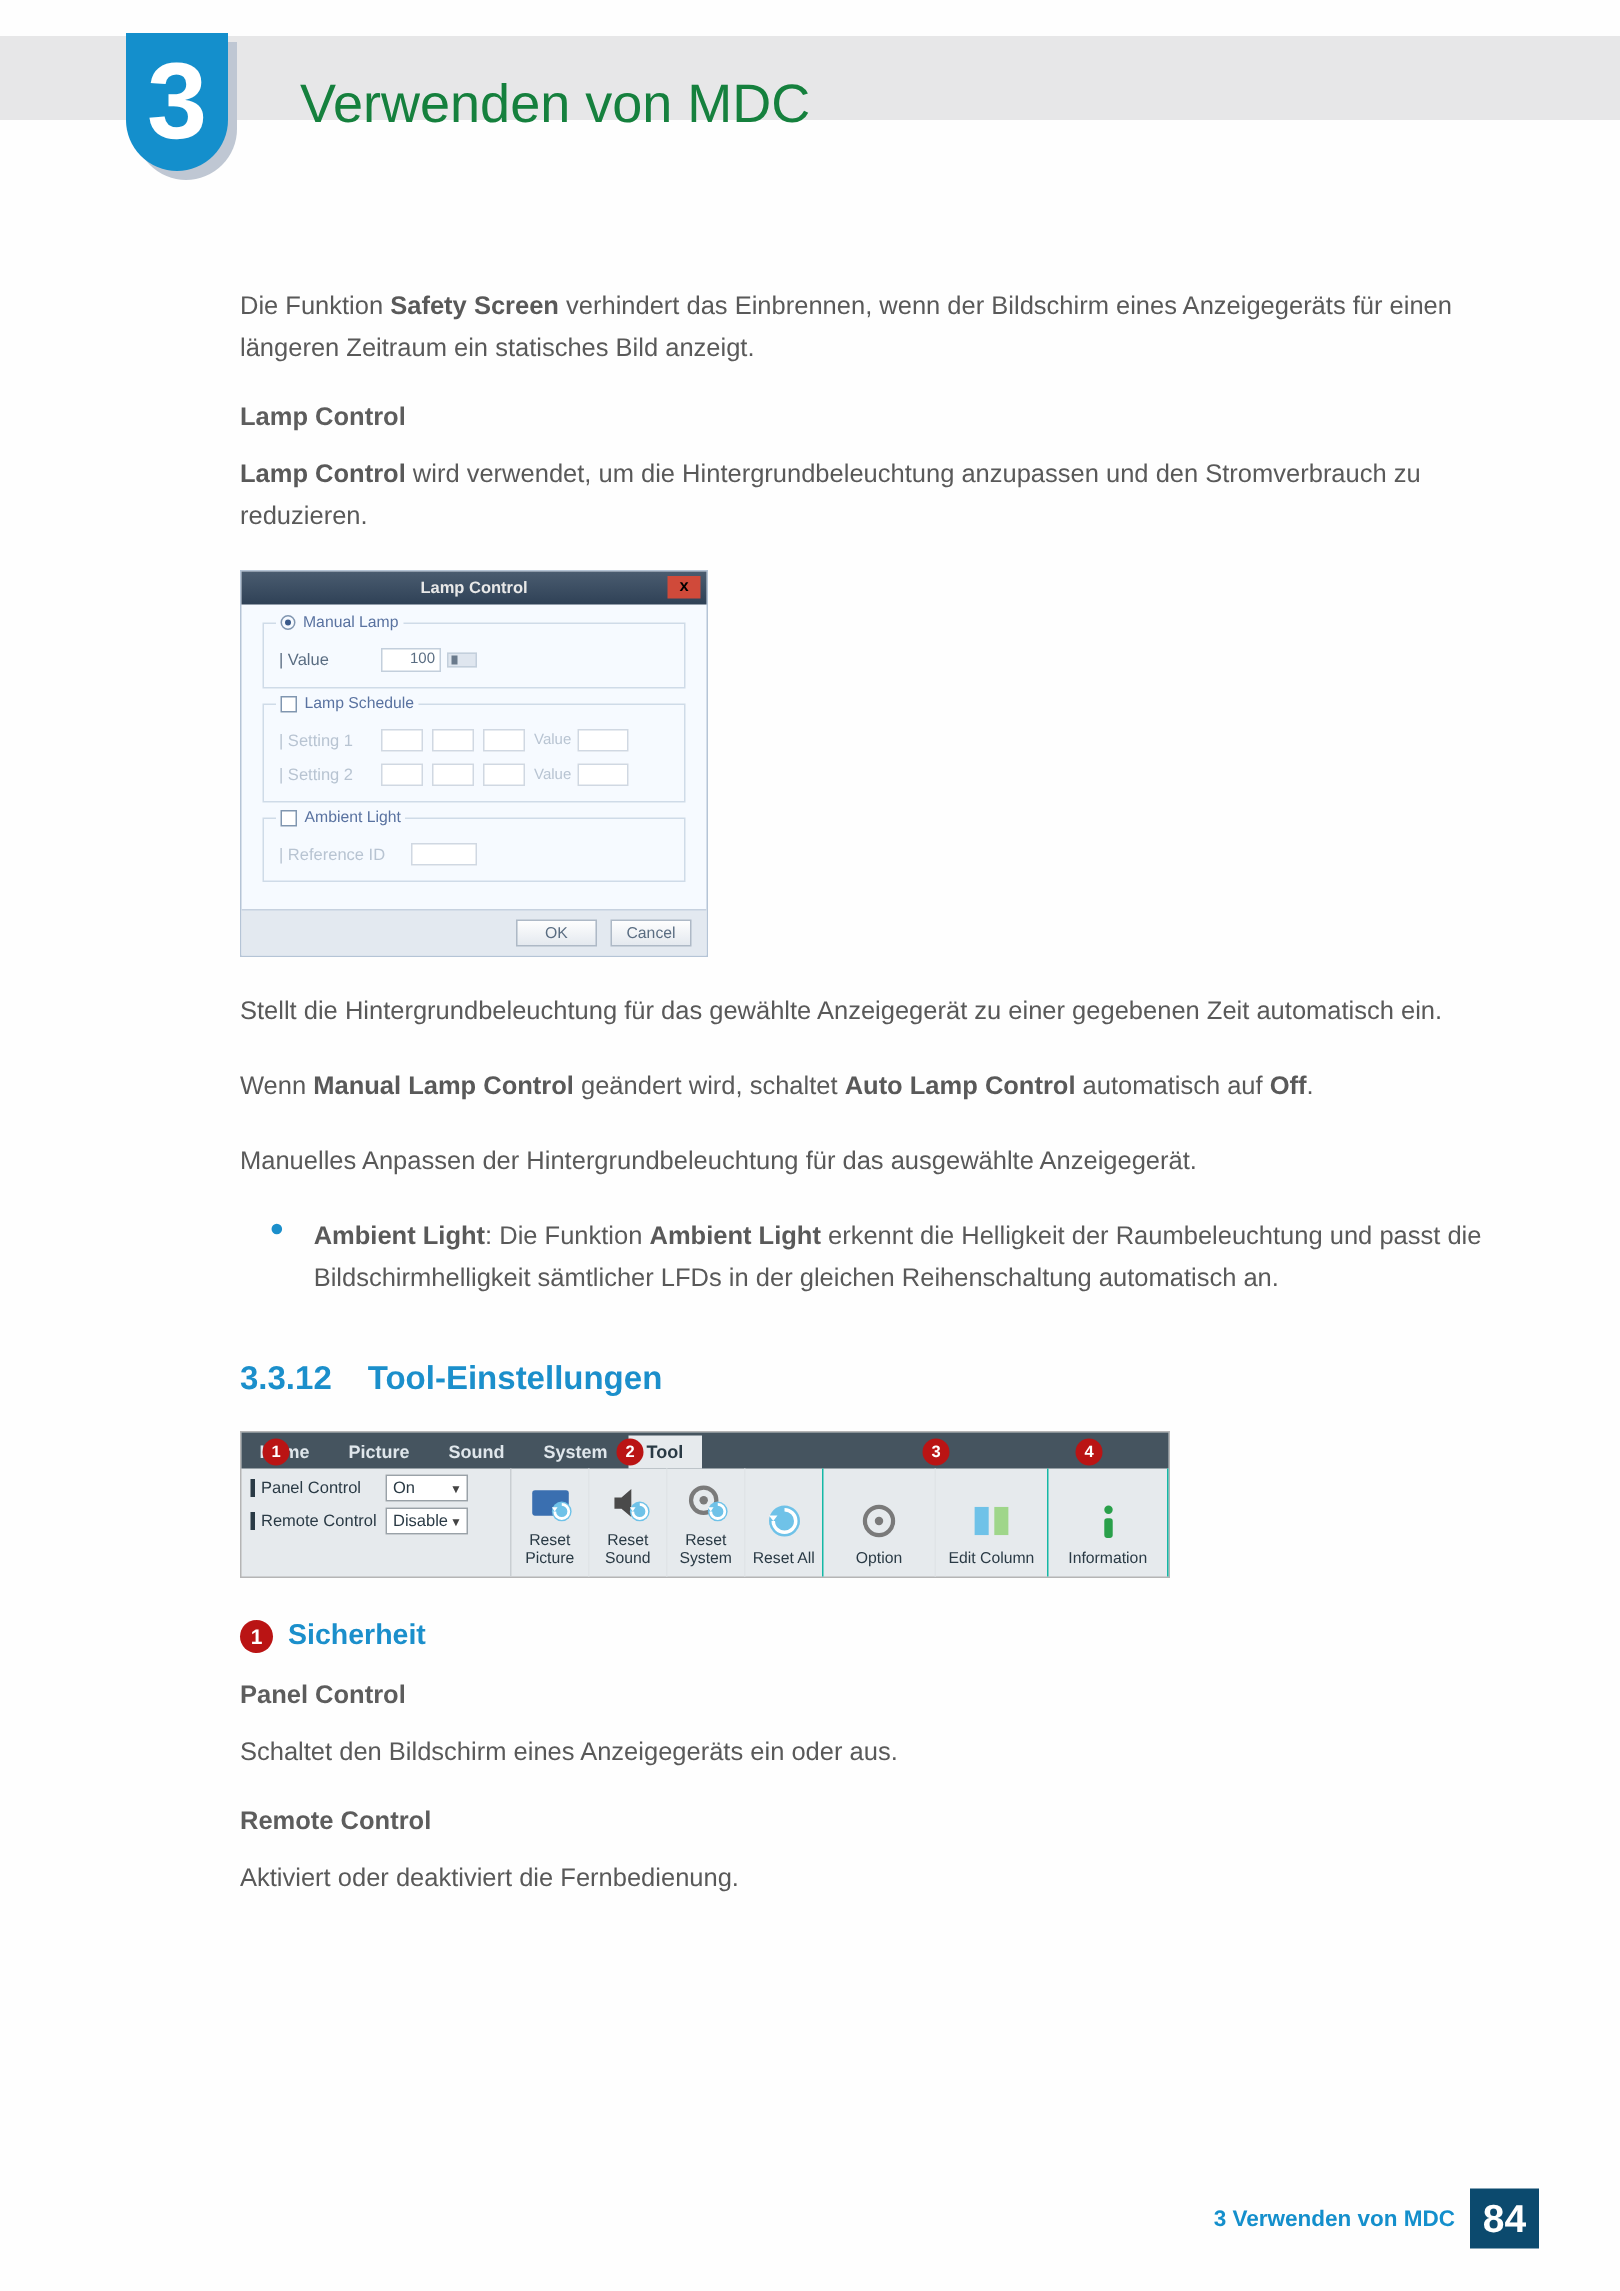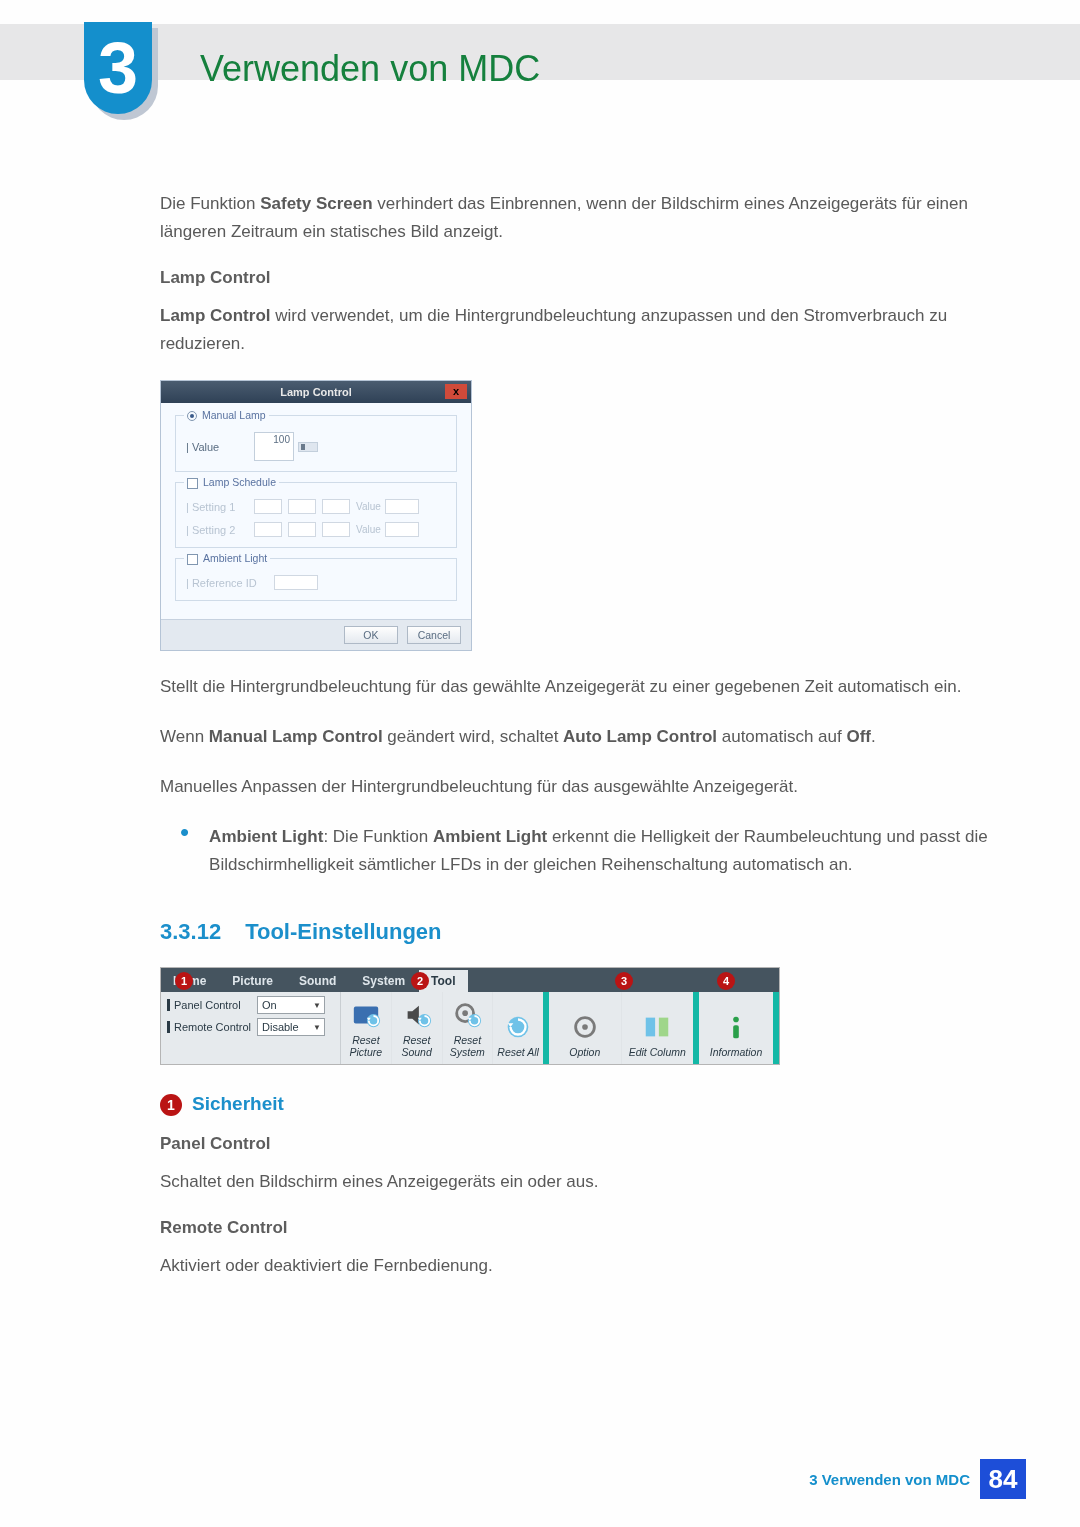--- a/index.html
+++ b/index.html
@@ -29,51 +29,51 @@
   .dlg-title .x { position:absolute; right:4px; top:3px; width:22px; height:15px; background:#d04a3a; color:#000; font-weight:700; font-size:11px; text-align:center; line-height:15px;}
   .dlg-body { padding:12px 14px 8px 14px; }
   .fset { border:1px solid #cfdbe8; padding:8px 10px 10px 10px; margin-bottom:10px; position:relative;}
   .fset-legend { position:absolute; top:-7px; left:8px; background:#f6faff; padding:0 3px; font-size:10.5px; color:#5972a0;}
   .radio { display:inline-block; width:10px; height:10px; border:1px solid #8096b0; border-radius:50%; margin-right:5px; vertical-align:middle;}
   .radio.on::after { content:""; display:block; width:4px; height:4px; background:#3a5a8a; border-radius:50%; margin:2px;}
   .chk { display:inline-block; width:11px; height:11px; border:1px solid #8096b0; margin-right:5px; vertical-align:middle; background:#fff;}
   .row { display:flex; align-items:center; margin-top:8px;}
   .row .lbl { width:68px; color:#5a6d82;}
   .row.dim .lbl, .row.dim input, .row.dim .spin, .row.dim .slbl { color:#b8c4d2;}
-  .valbox { width:40px; height:29px; border:1px solid #c3cfdc; background:#fff; text-align:right; padding-right:3px; font-size:10px; line-height:14px;}
+  .valbox { width:40px; height:16px; border:1px solid #c3cfdc; background:#fff; text-align:right; padding-right:3px; font-size:10px; line-height:14px;}
   .slider { width:20px; height:10px; background:#dfe6ef; border:1px solid #c3cfdc; margin-left:4px; position:relative;}
   .slider::after{content:""; position:absolute; left:2px; top:1px; width:4px; height:6px; background:#6a7a8c;}
   .spin { width:28px; height:15px; border:1px solid #d0d8e2; background:#fff; margin-right:6px; display:inline-block;}
   .slbl { font-size:10px; margin-right:4px; color:#9eaecb;}
   .dsel { width:44px; height:15px; border:1px solid #d0d8e2; background:#fff; display:inline-block;}
   .dlg-footer { background:#e3e9f0; border-top:1px solid #c6d1df; padding:6px 10px; text-align:right;}
   .dlg-btn { display:inline-block; min-width:54px; height:18px; line-height:16px; border:1px solid #aeb9c6; background:linear-gradient(#fefefe,#e4e9ef); font-size:10.5px; text-align:center; margin-left:6px;}
 
   
   .tbwrap { width:620px; border:1px solid #b5b5b5; margin: 10px 0 24px 0; background:#e6eaed; }
   .tbtabs { display:flex; background:#45545f; height:24px; align-items:flex-end;}
   .tbtab { flex:0 0 auto; padding:4px 12px; font-size:12px; font-weight:700; color:#dfe6eb; margin-right:2px;}
   .tbtab.active { background:#e6eaed; color:#2a3a45;}
   .tbrow { display:flex; height:72px;}
   .tb-sec1 { width:180px; border-right:1px solid #c9ced2; padding:4px 6px;}
   .tb-sec1 .srow { display:flex; align-items:center; font-size:11px; color:#2a3a45; margin-bottom:4px;}
   .tb-sec1 .srow .s-lbl { width:90px; border-left:3px solid #2a3a45; padding-left:4px;}
-  .tb-sec1 .dd { width:68px; height:18px; border:1px solid #9aa2a8; background:#fff; font-size:11px; padding-left:4px; display:flex; align-items:center; justify-content:space-between;}
+  .tb-sec1 .dd { width:55px; height:18px; border:1px solid #9aa2a8; background:#fff; font-size:11px; padding-left:4px; display:flex; align-items:center; justify-content:space-between;}
   .tb-sec1 .dd .car{ font-size:8px; color:#444; margin-right:3px;}
-  .icons { flex:1; display:flex; border-right:6px solid #14b8a6;font-style:italic;}
+  .icons { flex:1; display:flex; border-right:1px solid #14b8a6;}
   .ic { flex:1; display:flex; flex-direction:column; align-items:center; justify-content:flex-end; padding:4px 2px 6px 2px; border-right:1px solid #e0e4e7; font-size:10.5px; color:#2a3a45; text-align:center;}
   .ic:last-child{border-right:none;}
   .ic svg { width:30px; height:30px; margin-bottom:4px;}
   .icons.narrow { flex:0 0 150px;}
   .circ-badge { position:absolute; width:18px; height:18px; background:#ba1414; color:#fff; border-radius:50%; font-size:11px; text-align:center; line-height:18px; font-weight:700;}
 
   
   .footer { position:absolute; bottom:28px; right:54px; display:flex; align-items:center;}
   .footer .ftxt { color:#148fcc; font-weight:700; font-size:15px; margin-right:10px;text-align:right;}
-  .footer .pg { width:46px; height:40px; background:#1d4ed8; color:#fff; font-size:26px; font-weight:700; display:flex; align-items:center; justify-content:center;}
+  .footer .pg { width:46px; height:40px; background:#0c4a6e; color:#fff; font-size:26px; font-weight:700; display:flex; align-items:center; justify-content:center;}
 </style>
 </head>
 <body>
 
 <div class="page">
   <div class="top-band"></div>
   <div class="badge-wrap">
     <div class="badge-shadow"></div>
     <div class="badge-front">
         <span class="num">3</span>

